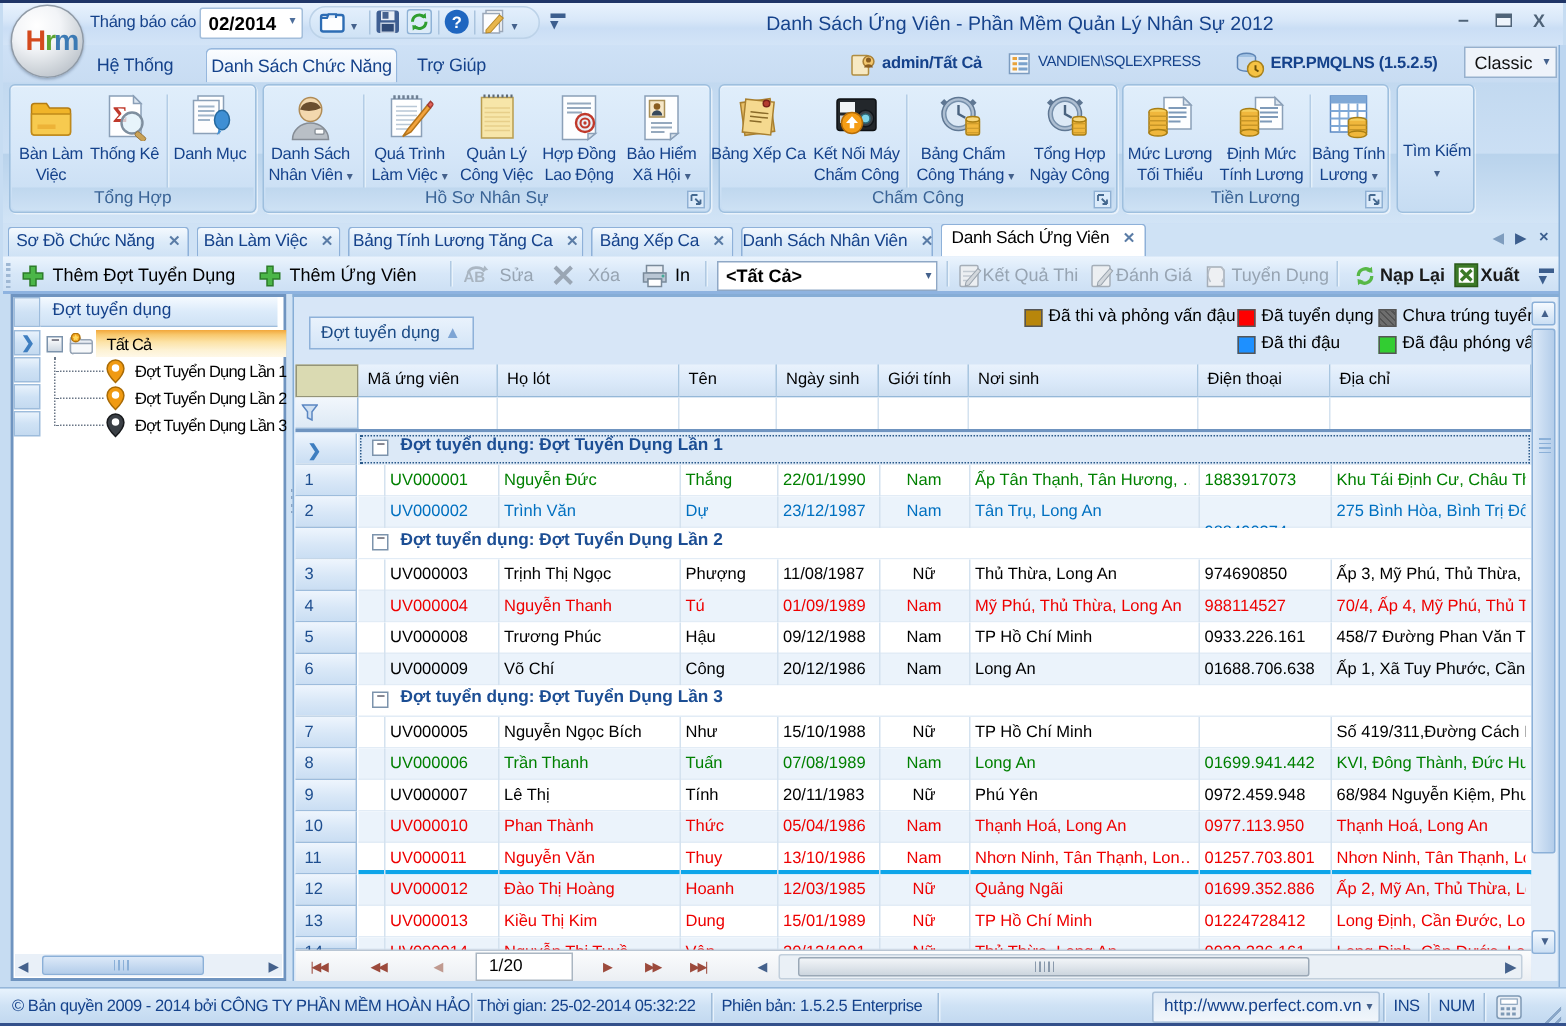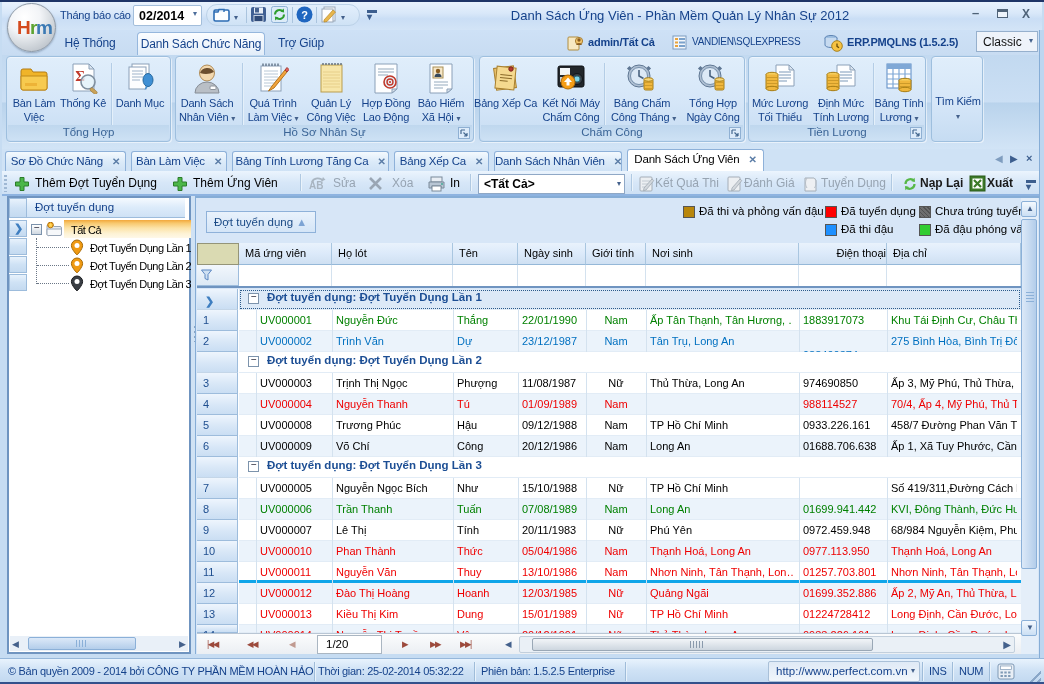--- a/index.html
+++ b/index.html
@@ -490,21 +490,21 @@
 <div class="lgsq" style="left:723px;top:26px;background:#32cd32;"></div>
 <div class="lgtx" style="left:739px;top:25px;">Đã đậu phóng vấn</div>
 <div class="abs" id="ghead">
 <div class="hcell" style="left:0px;width:42px;background:#dadab2;border:1px solid #949478;"></div>
 <div class="hcell" style="left:42px;width:93px;">Mã ứng viên</div>
 <div class="hcell" style="left:135px;width:121px;">Họ lót</div>
 <div class="hcell" style="left:256px;width:65px;">Tên</div>
 <div class="hcell" style="left:321px;width:68px;">Ngày sinh</div>
 <div class="hcell" style="left:389px;width:60px;">Giới tính</div>
 <div class="hcell" style="left:449px;width:153px;">Nơi sinh</div>
-<div class="hcell" style="left:602px;width:88px;text-align:right;">Điện thoại</div>
+<div class="hcell" style="left:602px;width:88px;">Điện thoại</div>
 <div class="hcell" style="left:690px;width:134px;">Địa chỉ</div>
 </div>
 <div class="abs" style="left:1px;top:67px;width:824px;height:21px;background:#fff;">
 <div class="abs" style="left:0;top:0;width:42px;height:21px;background:linear-gradient(180deg,#f2f7fc,#dde9f5);border-right:1px solid #9dbcdc;border-bottom:1px solid #9dbcdc;">
           <svg style="position:absolute;left:4px;top:4px;" width="11" height="12" viewBox="0 0 11 12">
             <path d="M.5 1 h10 L7 5.5 V11 L4 9.5 V5.5 z" fill="#cfe0f2" stroke="#5b87c2"></path>
           </svg>
         </div>
 <div class="abs" style="left:42px;top:0;width:93px;height:21px;border-right:1px solid #d4e2ef;"></div>
 <div class="abs" style="left:135px;top:0;width:121px;height:21px;border-right:1px solid #d4e2ef;"></div>
@@ -608,20 +608,21 @@
 <i class="abs" style="left:347px;top:0;width:1px;height:21px;background:#d4e2ef;"></i>
 <i class="abs" style="left:407px;top:0;width:1px;height:21px;background:#d4e2ef;"></i>
 <i class="abs" style="left:560px;top:0;width:1px;height:21px;background:#d4e2ef;"></i>
 <i class="abs" style="left:648px;top:0;width:1px;height:21px;background:#d4e2ef;"></i>
 <i class="abs" style="left:17px;top:0;width:1px;height:21px;background:#d4e2ef;"></i>
 <span class="cell" style="left:17px;width:74px;">UV000004</span>
 <span class="cell" style="left:93px;width:115px;">Nguyễn Thanh</span>
 <span class="cell" style="left:214px;width:59px;">Tú</span>
 <span class="cell" style="left:279px;width:62px;">01/09/1989</span>
 <span class="cell" style="left:347px;width:60px;padding-left:0;text-align:center;">Nam</span>
+<span class="cell" style="left:407px;width:147px;">Mỹ Phú, Thủ Thừa, Long An</span>
 <span class="cell" style="left:560px;width:82px;">988114527</span>
 <span class="cell" style="left:648px;width:130px;">70/4, Ấp 4, Mỹ Phú, Thủ T</span>
 </div>
       </div>
 <div class="grow" style="top:217px;height:21px;">
 <div class="rn" style="height:21px;">5</div>
 <div class="abs" style="left:42px;top:0;width:782px;height:21px;background:#fff;border-bottom:1px solid #e2ecf6;color:#000;">
 <i class="abs" style="left:93px;top:0;width:1px;height:21px;background:#d4e2ef;"></i>
 <i class="abs" style="left:214px;top:0;width:1px;height:21px;background:#d4e2ef;"></i>
 <i class="abs" style="left:279px;top:0;width:1px;height:21px;background:#d4e2ef;"></i>

